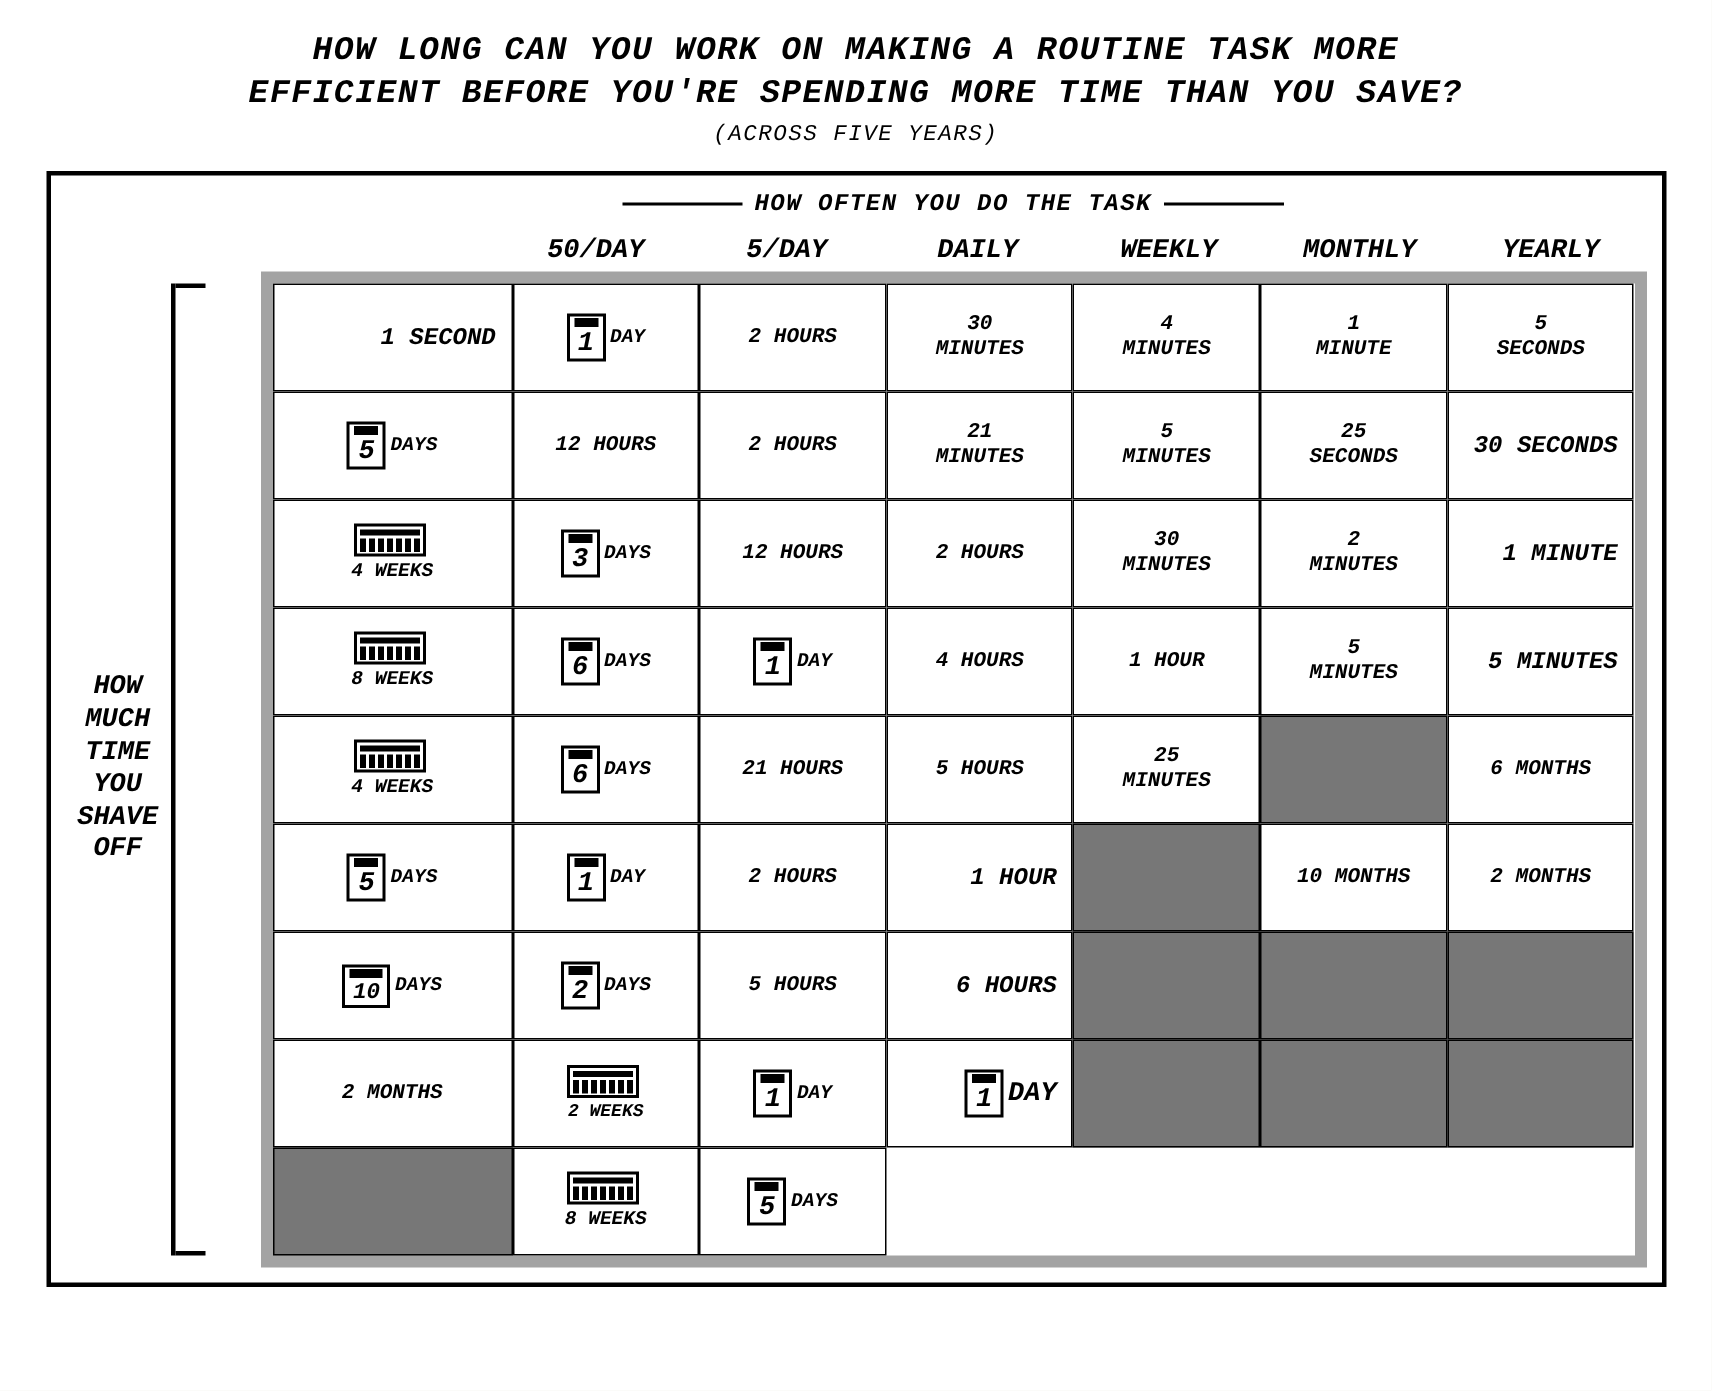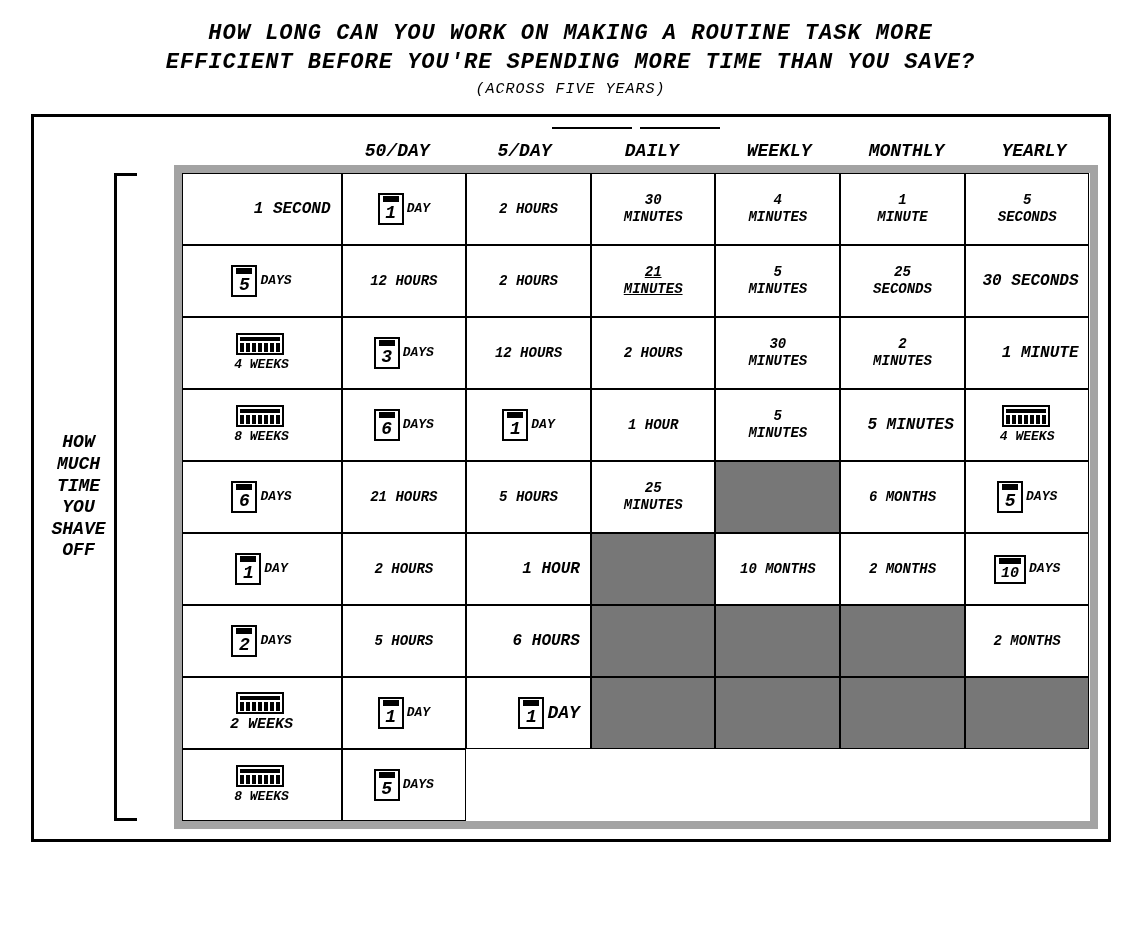--- a/index.html
+++ b/index.html
@@ -143,20 +143,21 @@
 
   <div class="chart-border">
 
     <div style="display:flex; flex-direction:row;">
 
       <div style="width:130px; flex-shrink:0;"></div>
       <div style="flex:1; display:flex; flex-direction:column;">
         <div class="top-label-area">
           <div class="how-often-label">
             <div class="how-often-line"></div>
+            <span>HOW OFTEN YOU DO THE TASK</span>
             <div class="how-often-line"></div>
           </div>
         </div>
 
         <div class="col-headers">
           <div class="col-header-empty"></div>
           <div class="col-header">50/DAY</div>
           <div class="col-header">5/DAY</div>
           <div class="col-header">DAILY</div>
           <div class="col-header">WEEKLY</div>
@@ -232,21 +233,21 @@
               <div style="display: flex; flex-direction: column; align-items: center; justify-content: center;">
                 <span style="font-size: 14px; font-weight: bold; font-style: italic; text-transform: uppercase;">12 HOURS</span>
               </div>
             </div>
             <div class="cell">
               <div style="display: flex; flex-direction: column; align-items: center; justify-content: center;">
                 <span style="font-size: 14px; font-weight: bold; font-style: italic; text-transform: uppercase;">2 HOURS</span>
               </div>
             </div>
             <div class="cell">
-              <div style="display: flex; flex-direction: column; align-items: center; justify-content: center; text-decoration: underline;">
+              <div style="display: flex; flex-direction: column; align-items: center; justify-content: center;">
                 <span style="font-size: 14px; font-weight: bold; font-style: italic; text-transform: uppercase;">21</span>
                 <span style="font-size: 14px; font-weight: bold; font-style: italic; text-transform: uppercase;">MINUTES</span>
               </div>
             </div>
             <div class="cell">
               <div style="display: flex; flex-direction: column; align-items: center; justify-content: center;">
                 <span style="font-size: 14px; font-weight: bold; font-style: italic; text-transform: uppercase;">5</span>
                 <span style="font-size: 14px; font-weight: bold; font-style: italic; text-transform: uppercase;">MINUTES</span>
               </div>
             </div>
@@ -340,20 +341,25 @@
               <div style="display: flex; align-items: center; justify-content: center;">
                 <div style="display: inline-flex; flex-direction: column; align-items: center; border: 2.5px solid black; background: white; padding: 1px 3px; margin-right: 3px; min-width: 26px;">
                   <div style="width: 100%; height: 6px; background: black; margin-bottom: 2px;"></div>
                   <div style="font-size: 18px; font-weight: bold; line-height: 1; font-style: italic;">1</div>
                 </div>
                 <span style="font-size: 13px; font-weight: bold; text-transform: uppercase; font-style: italic;">DAY</span>
               </div>
             </div>
             <div class="cell">
               <div style="display: flex; flex-direction: column; align-items: center; justify-content: center;">
+                <span style="font-size: 14px; font-weight: bold; font-style: italic; text-transform: uppercase;">4 HOURS</span>
+              </div>
+            </div>
+            <div class="cell">
+              <div style="display: flex; flex-direction: column; align-items: center; justify-content: center;">
                 <span style="font-size: 14px; font-weight: bold; font-style: italic; text-transform: uppercase;">1 HOUR</span>
               </div>
             </div>
             <div class="cell">
               <div style="display: flex; flex-direction: column; align-items: center; justify-content: center;">
                 <span style="font-size: 14px; font-weight: bold; font-style: italic; text-transform: uppercase;">5</span>
                 <span style="font-size: 14px; font-weight: bold; font-style: italic; text-transform: uppercase;">MINUTES</span>
               </div>
             </div>
             <div class="row-label">5 MINUTES</div>
@@ -483,21 +489,21 @@
                       <div style="width: 4px; height: 9px; background: black;"></div>
                       <div style="width: 4px; height: 9px; background: black;"></div>
                       <div style="width: 4px; height: 9px; background: black;"></div>
                       <div style="width: 4px; height: 9px; background: black;"></div>
                       <div style="width: 4px; height: 9px; background: black;"></div>
                       <div style="width: 4px; height: 9px; background: black;"></div>
                       <div style="width: 4px; height: 9px; background: black;"></div>
                     </div>
                   </div>
                 </div>
-                <span style="font-size: 15px; font-weight: bold; text-transform: uppercase; font-style: italic; display: block; text-align: center; margin-top: 2px;">2 WEEKS</span>
+                <span style="font-size: 12px; font-weight: bold; text-transform: uppercase; font-style: italic; display: block; text-align: center; margin-top: 2px;">2 WEEKS</span>
               </div>
             </div>
             <div class="cell">
               <div style="display: flex; align-items: center; justify-content: center;">
                 <div style="display: inline-flex; flex-direction: column; align-items: center; border: 2.5px solid black; background: white; padding: 1px 3px; margin-right: 3px; min-width: 26px;">
                   <div style="width: 100%; height: 6px; background: black; margin-bottom: 2px;"></div>
                   <div style="font-size: 18px; font-weight: bold; line-height: 1; font-style: italic;">1</div>
                 </div>
                 <span style="font-size: 13px; font-weight: bold; text-transform: uppercase; font-style: italic;">DAY</span>
               </div>

